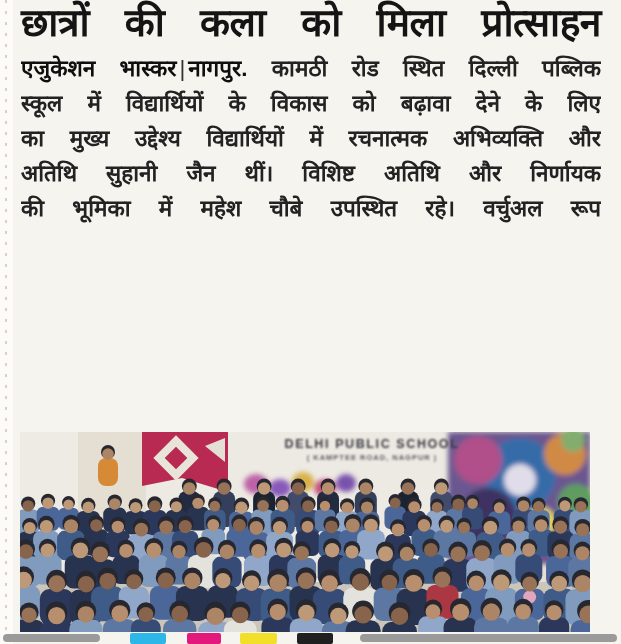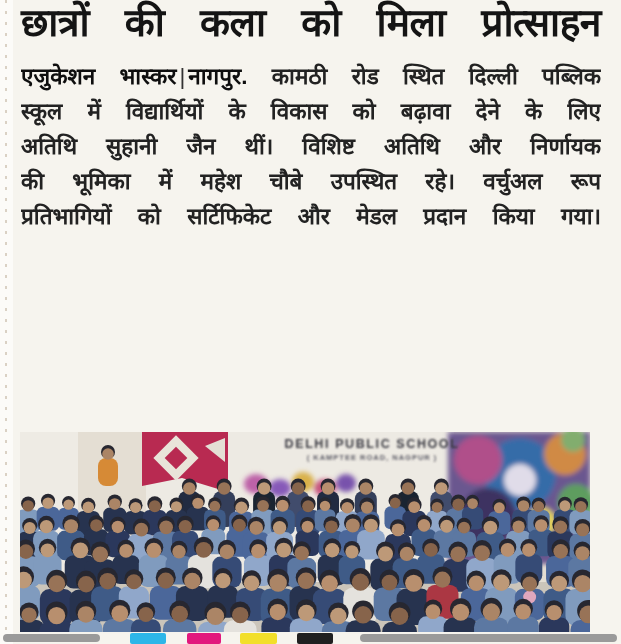--- a/index.html
+++ b/index.html
@@ -29,21 +29,20 @@
     padding:0 12px 0 8px;
     font-size:39px;font-weight:800;
     color:#141414;
     line-height:52px;height:54px;
     letter-spacing:-0.5px;
     text-align:justify;text-align-last:justify;
     overflow:hidden;
     white-space:nowrap;
   }
   .body-text{
-    margin-top:8px;
     padding:0 12px 0 8px;
     font-size:22.5px;font-weight:600;color:#222;
   }
   .line{
     height:35px;line-height:35px;
     text-align:justify;text-align-last:justify;
     overflow:hidden;
   }
   .lead .byline{font-weight:800;color:#0e0e0e;}
   .lead .sep{font-weight:400;color:#333;padding:0 3px;}
@@ -73,29 +72,29 @@
     <div class="body-text" style="color: rgb(34, 34, 34);">
       <div class="line lead">
         <span class="byline">एजुकेशन भास्कर</span><span class="sep">|</span><span class="byline">नागपुर.</span>
         <span>कामठी रोड स्थित दिल्ली पब्लिक</span>
       </div>
       <div>
 
           <div class="line">स्कूल में विद्यार्थियों के विकास को बढ़ावा देने के लिए</div>
 
 
+          <div class="line">का मुख्य उद्देश्य विद्यार्थियों में रचनात्मक अभिव्यक्ति और</div>
 
 
           <div class="line">अतिथि सुहानी जैन थीं। विशिष्ट अतिथि और निर्णायक</div>
 
           <div class="line">की भूमिका में महेश चौबे उपस्थित रहे। वर्चुअल रूप</div>
 
 
 
-          <div class="line">प्रतिभागियों को सर्टिफिकेट और मेडल प्रदान किया गया।</div>
         </div>
     </div>
   </div>
 
   <div class="photo">
     <svg viewBox="0 0 570 200">
       <defs>
         <filter id="soft" x="-40%" y="-40%" width="180%" height="180%">
             <feGaussianBlur stdDeviation="2.4"></feGaussianBlur>
           </filter>

